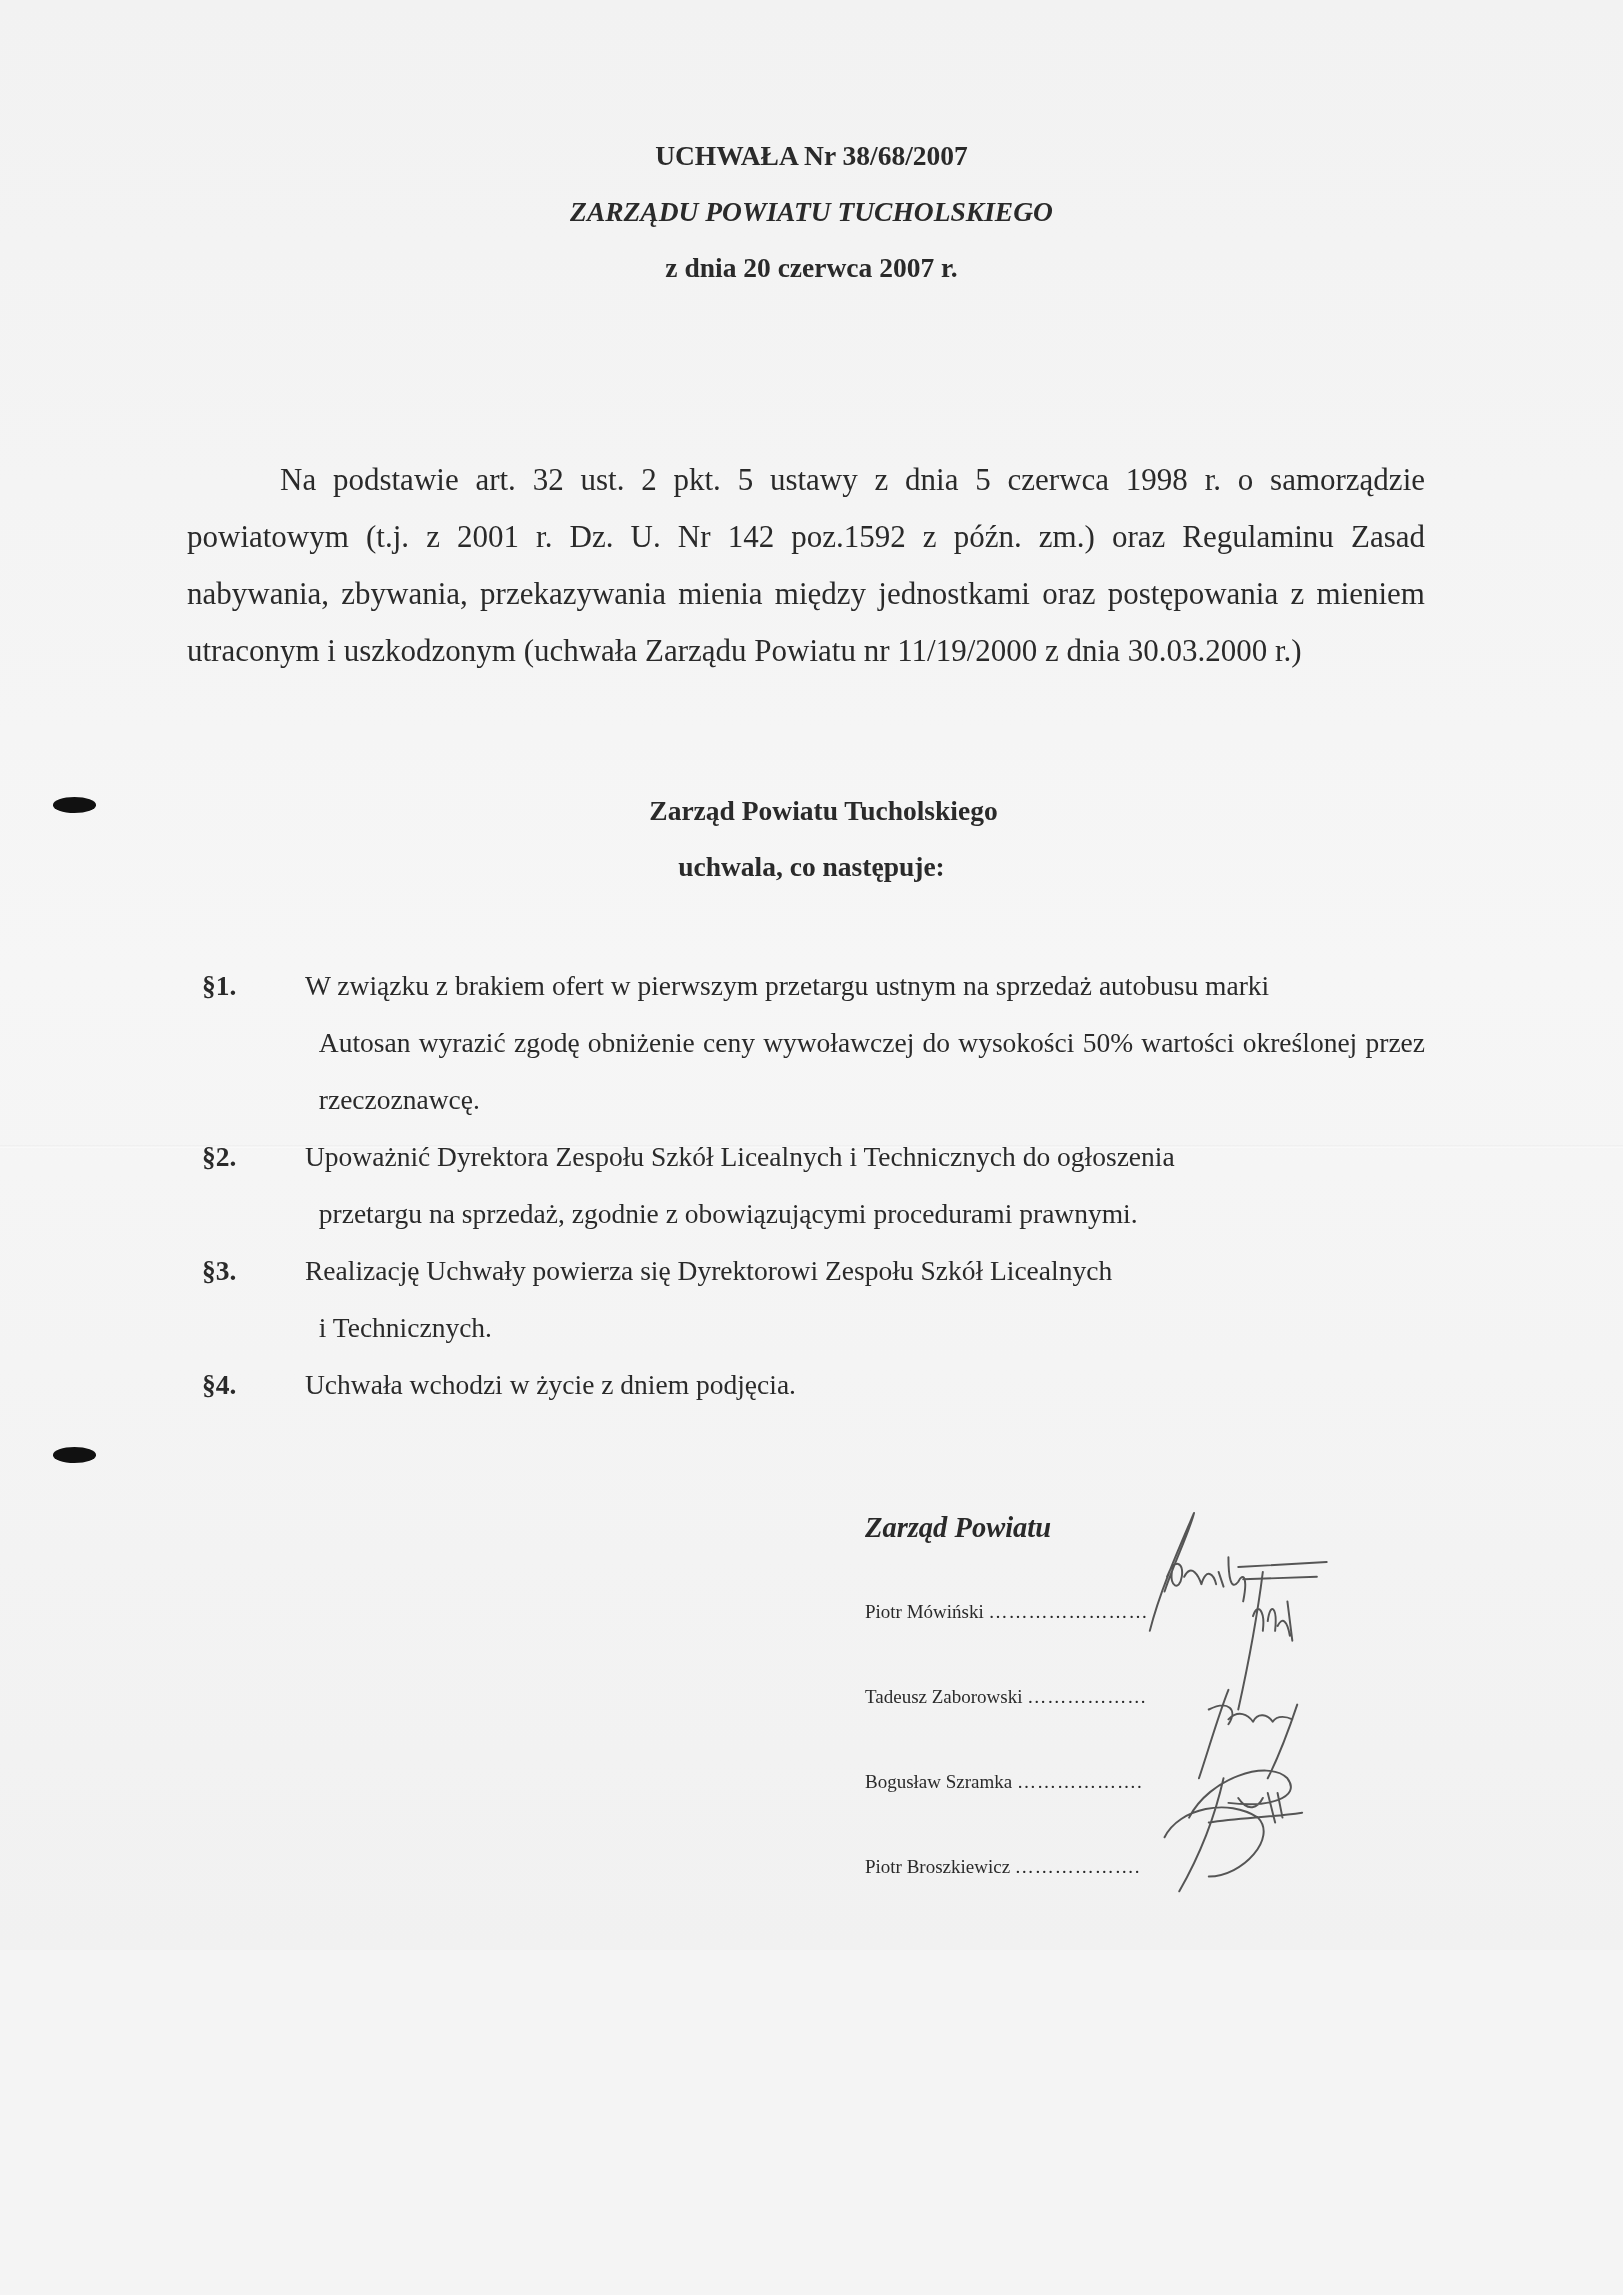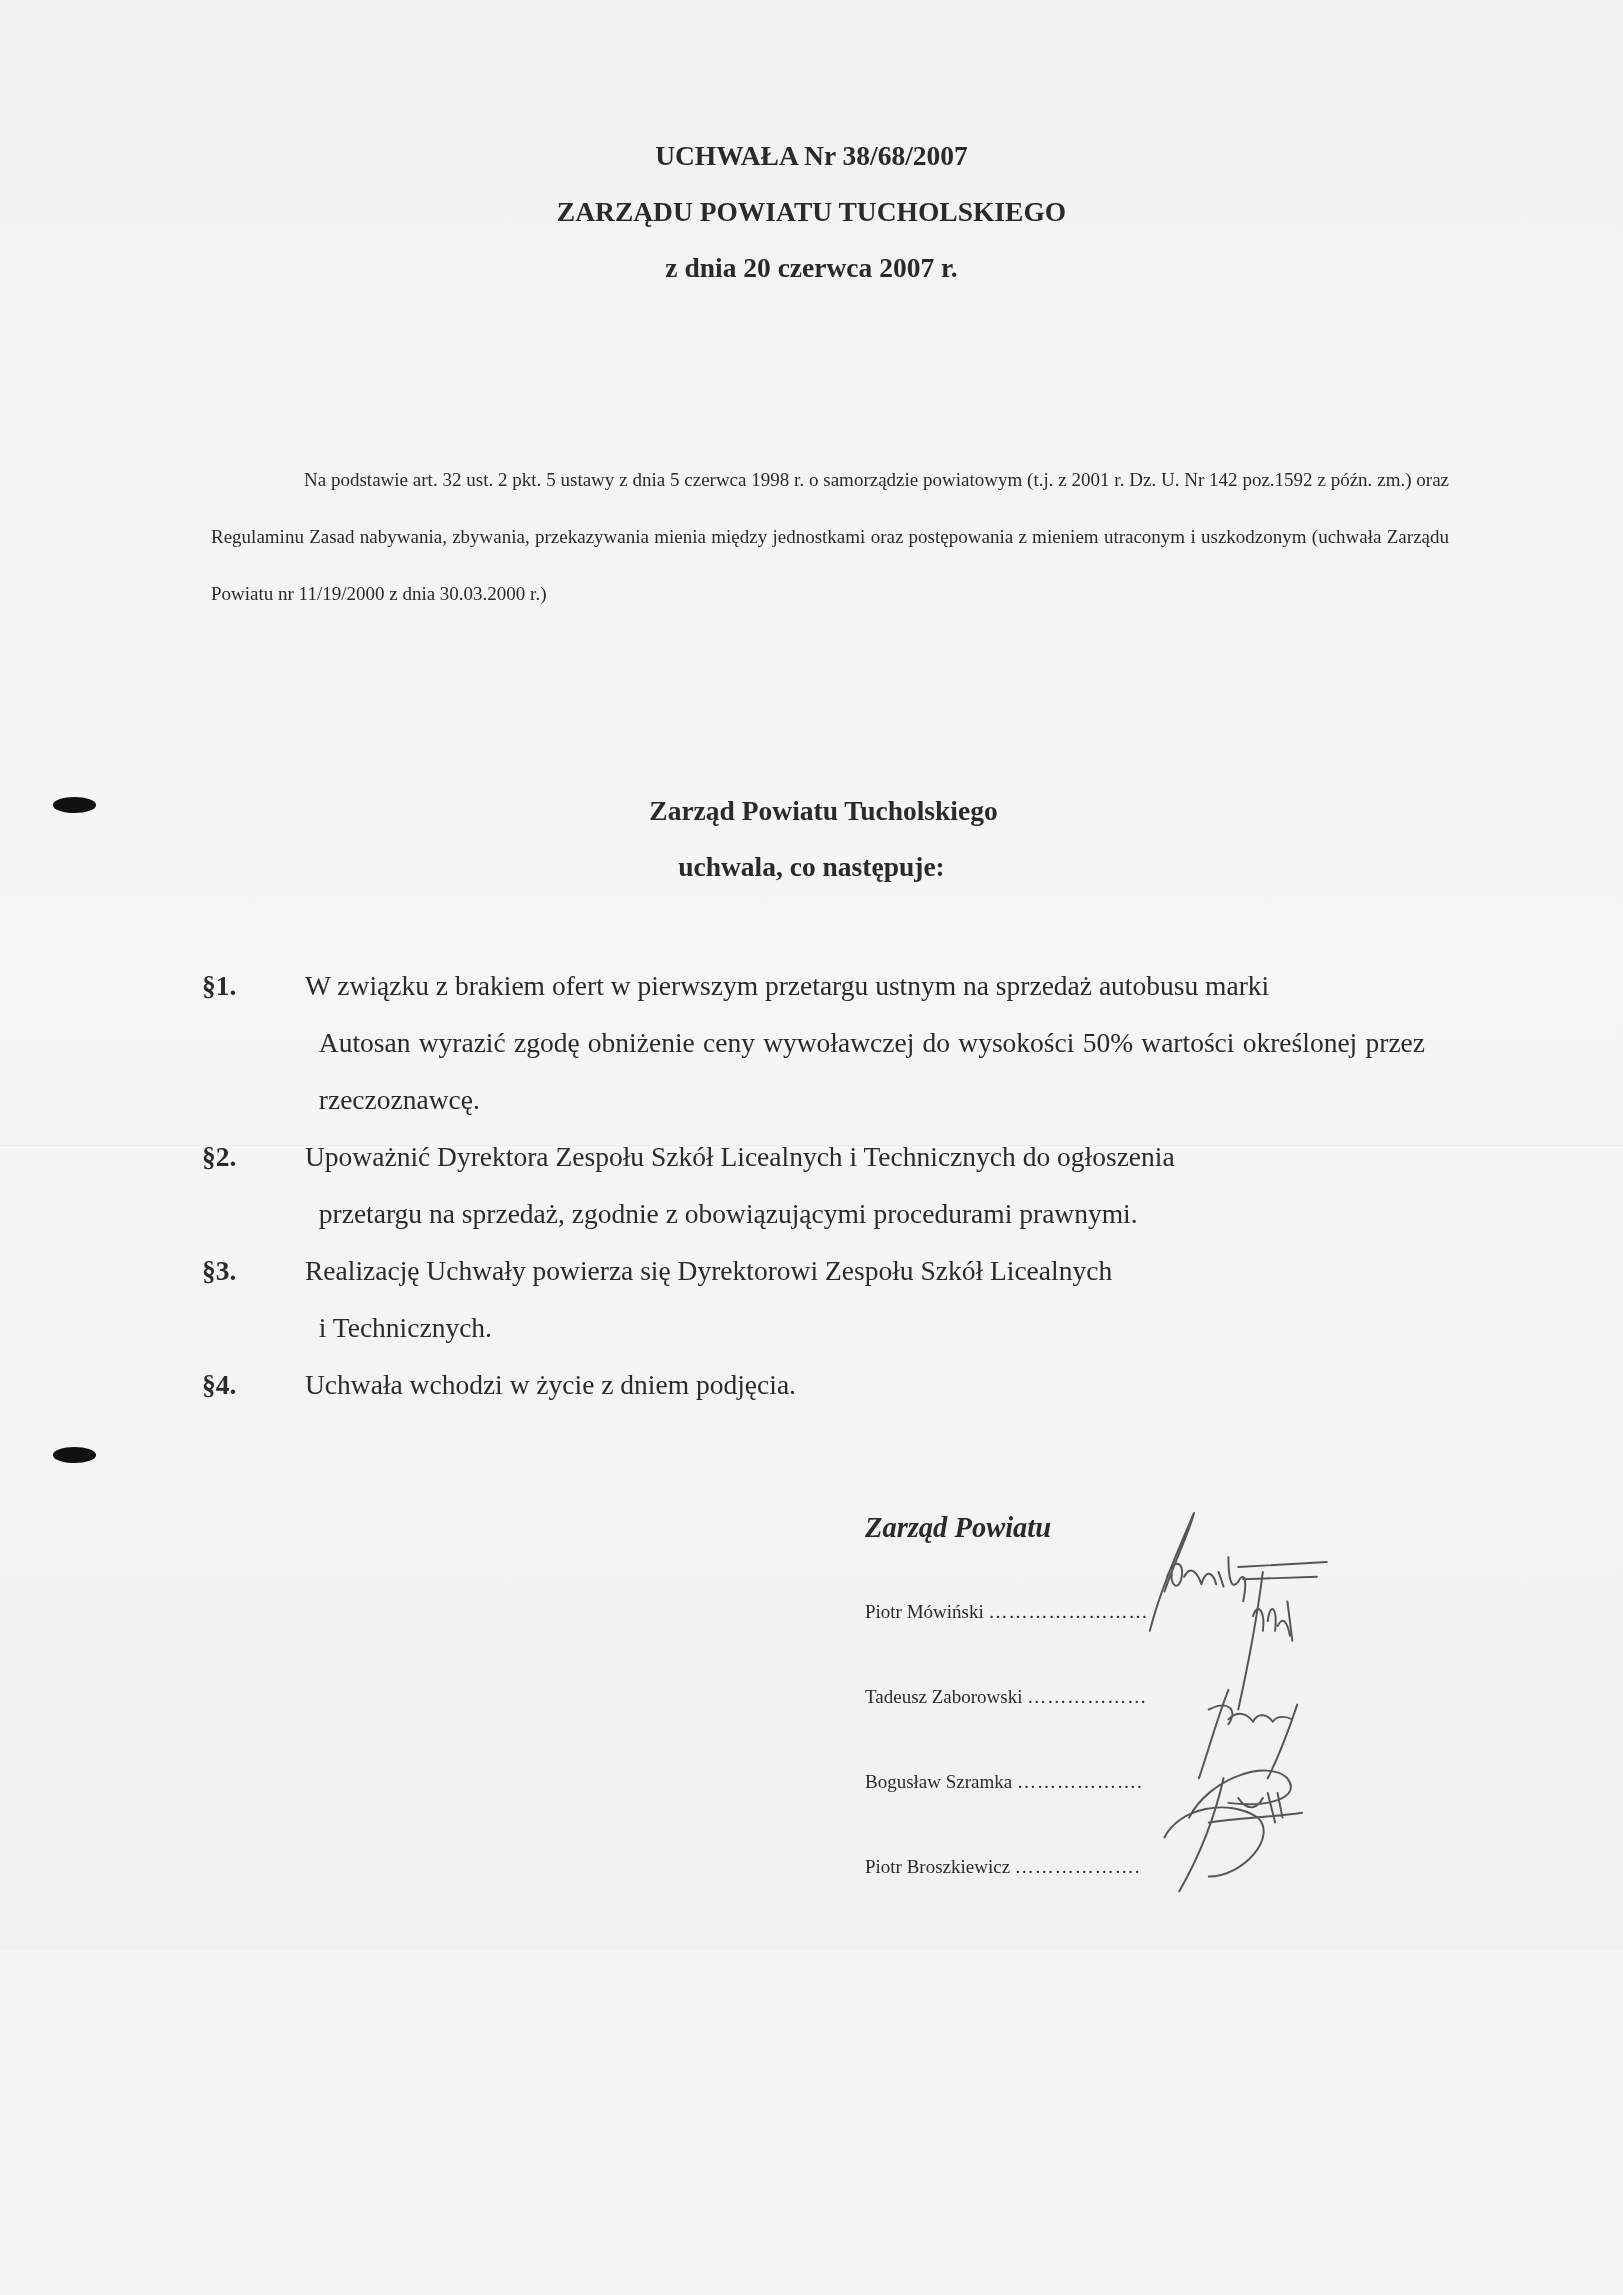--- a/index.html
+++ b/index.html
@@ -22,23 +22,22 @@
   .punch-hole {
     position: absolute; width: 43px; height: 15.7px; border-radius: 50%;
     background: #111;
   }
   .center { position: absolute; left: 0; width: 1623px; text-align: center; }
   .bold { font-weight: bold; }
   .title { font-size: 27.5px; }
   .subject { position: absolute; left: 187px; top: 368px; font-size: 27.5px; font-weight: bold; }
   .preamble {
     position: absolute; left: 187px; top: 451px; width: 1238px;
-    font-size: 19px; line-height: 57px; text-align: justify;
+    font-size: 31px; line-height: 57px; text-align: justify;
     text-indent: 93px;
-    margin-left: 24px;
   }
   .para {
     position: absolute; left: 197px; width: 1228px;
     font-size: 27.5px; line-height: 57px;
   }
   .para .num { position: absolute; left: 4.9px; top: 0; font-weight: bold; }
   .para .body { margin-left: 108px; text-align: justify; text-align-last: left; }
   .para .body .cont { display: block; padding-left: 13.8px; }
   .sigs { position: absolute; left: 865px; top: 1508px; width: 540px; }
   .sig-heading { font-size: 28.5px; font-weight: bold; height: 84px; line-height: 39px; font-style: italic; }
@@ -49,21 +48,21 @@
 </head>
 <body>
 
 <div class="page">
   <div class="fold"></div>
 
   <div class="punch-hole" style="left:53px; top:797px;"></div>
   <div class="punch-hole" style="left:53px; top:1447px;"></div>
 
   <div class="center bold title" style="top:140px;">UCHWAŁA Nr 38/68/2007</div>
-  <div class="center bold title" style="top:196px;">ZARZĄDU POWIATU TUCHOLSKIEGO</div>
+  <div class="center bold title" style="top:196px;font-style:italic;">ZARZĄDU POWIATU TUCHOLSKIEGO</div>
   <div class="center bold title" style="top:252px;">z dnia 20 czerwca 2007 r.</div>
 
 
   <div class="preamble">Na podstawie art. 32 ust. 2 pkt. 5 ustawy z dnia 5 czerwca 1998 r. o samorządzie powiatowym (t.j. z 2001 r. Dz. U. Nr 142 poz.1592 z późn. zm.)  oraz Regulaminu Zasad nabywania, zbywania, przekazywania mienia między jednostkami oraz postępowania z mieniem utraconym i uszkodzonym (uchwała Zarządu Powiatu nr 11/19/2000 z dnia 30.03.2000 r.)</div>
 
   <div class="center bold title" style="top:795px;padding-left:12px;">Zarząd Powiatu Tucholskiego</div>
   <div class="center bold title" style="top:851px;">uchwala, co następuje:</div>
 
   <div class="para" style="top:957px;">
     <span class="num">§1.</span>

